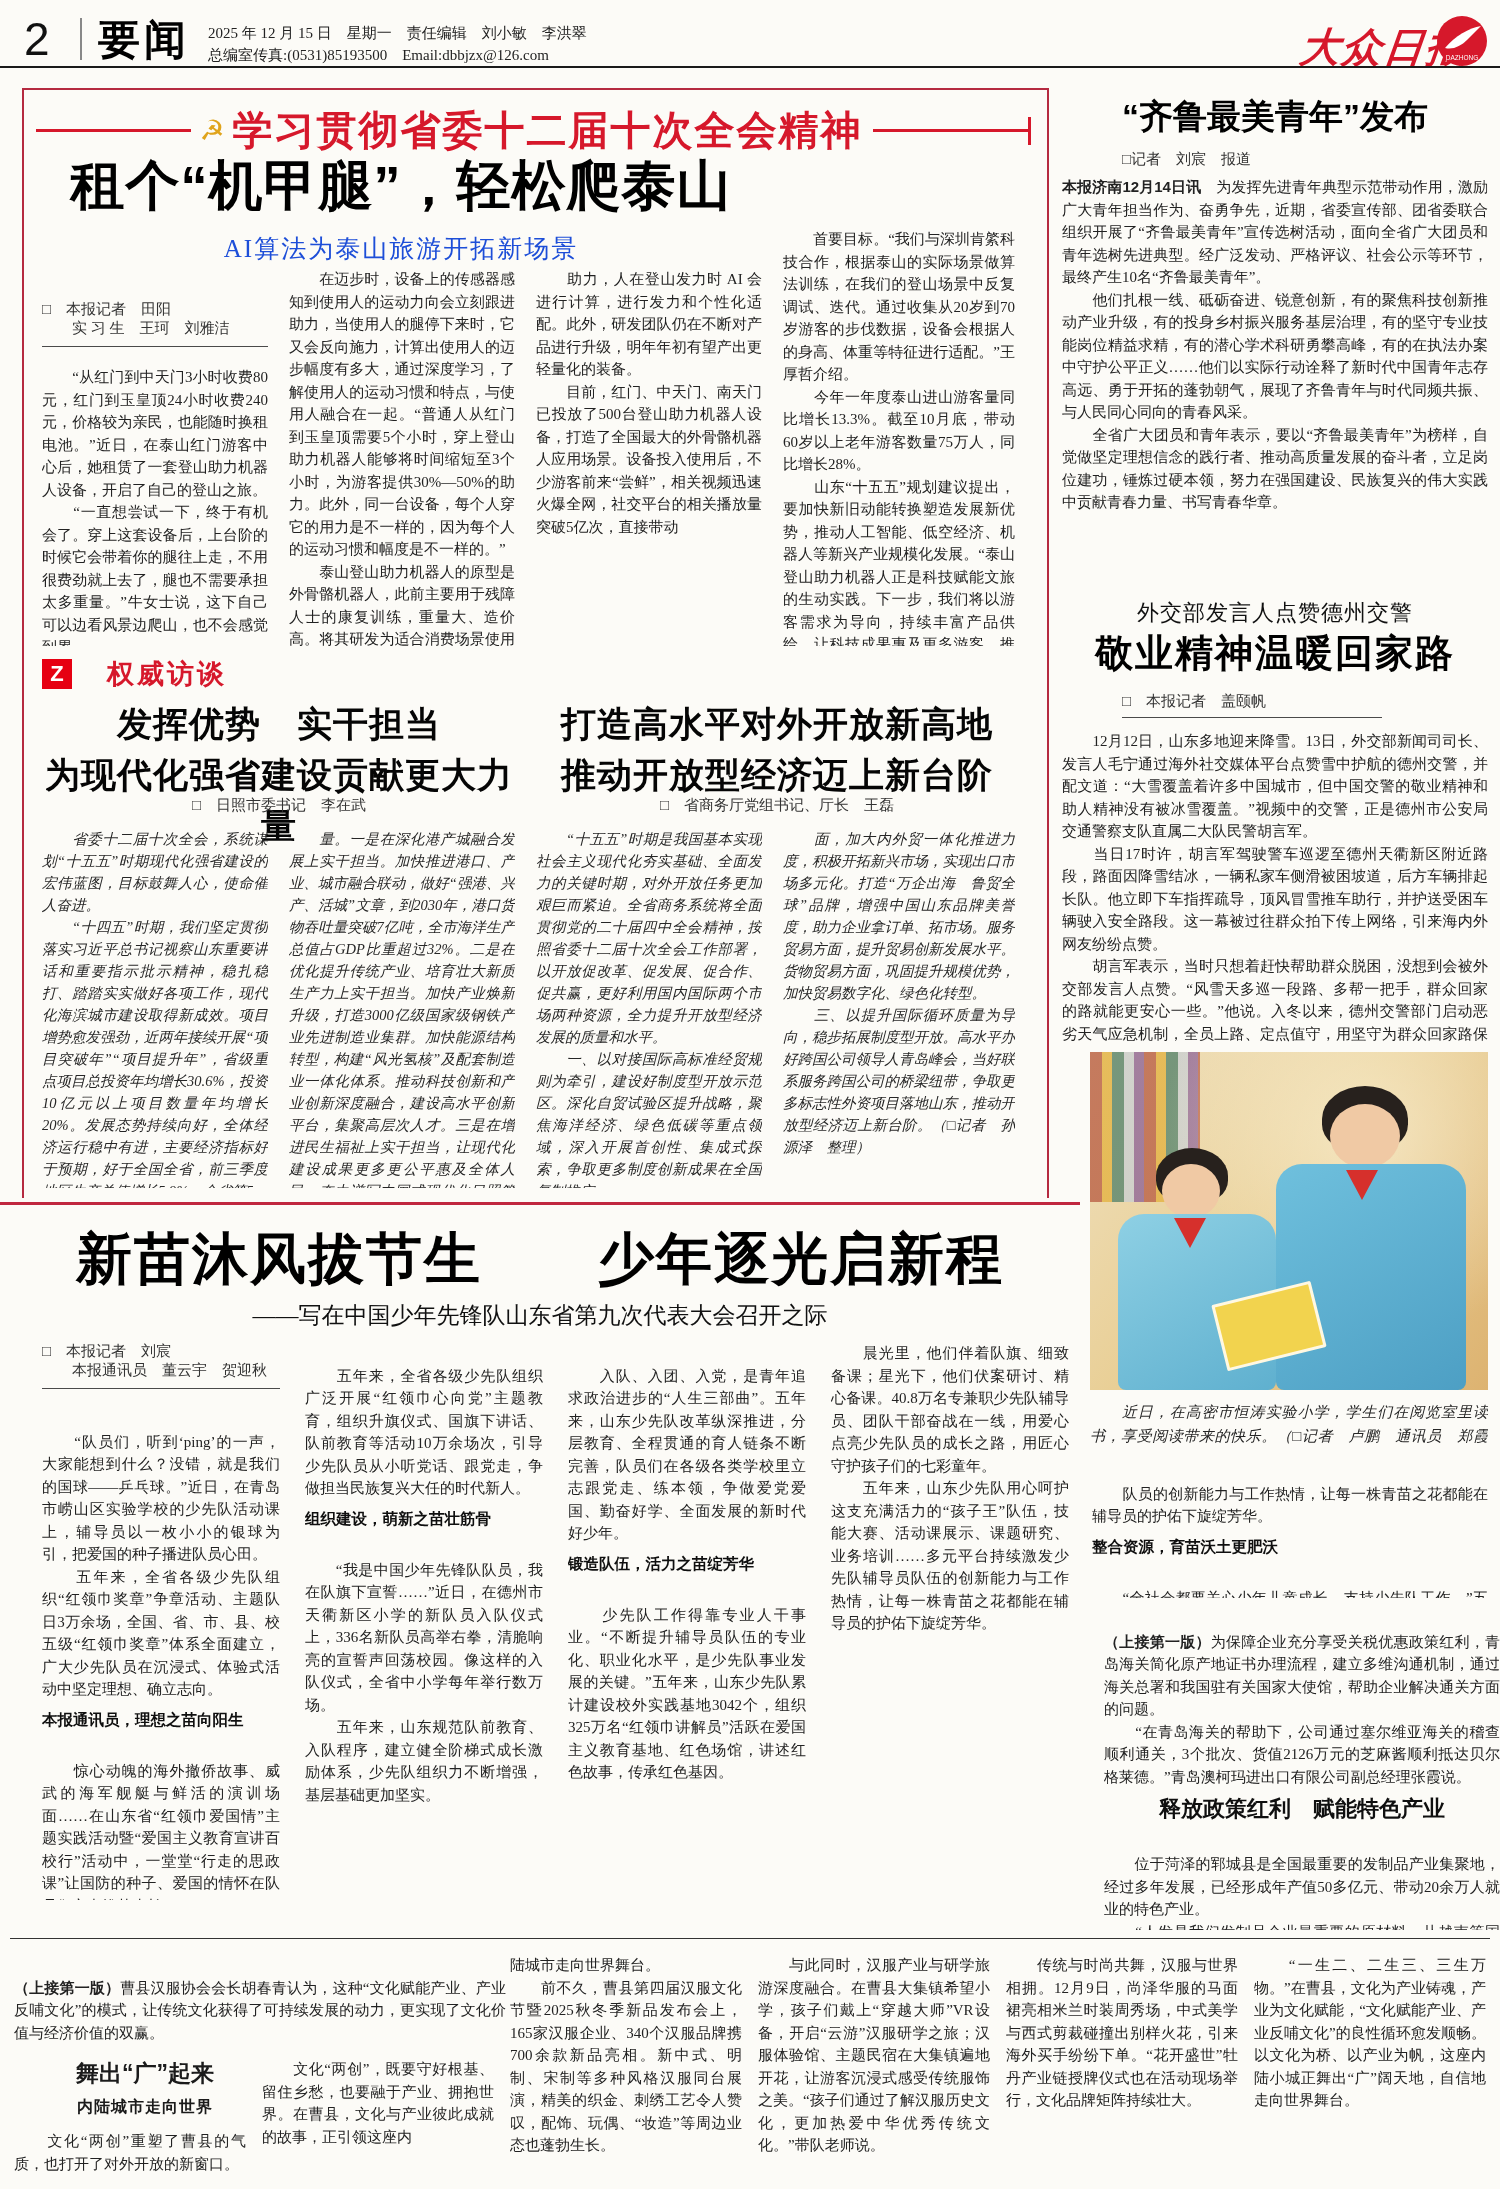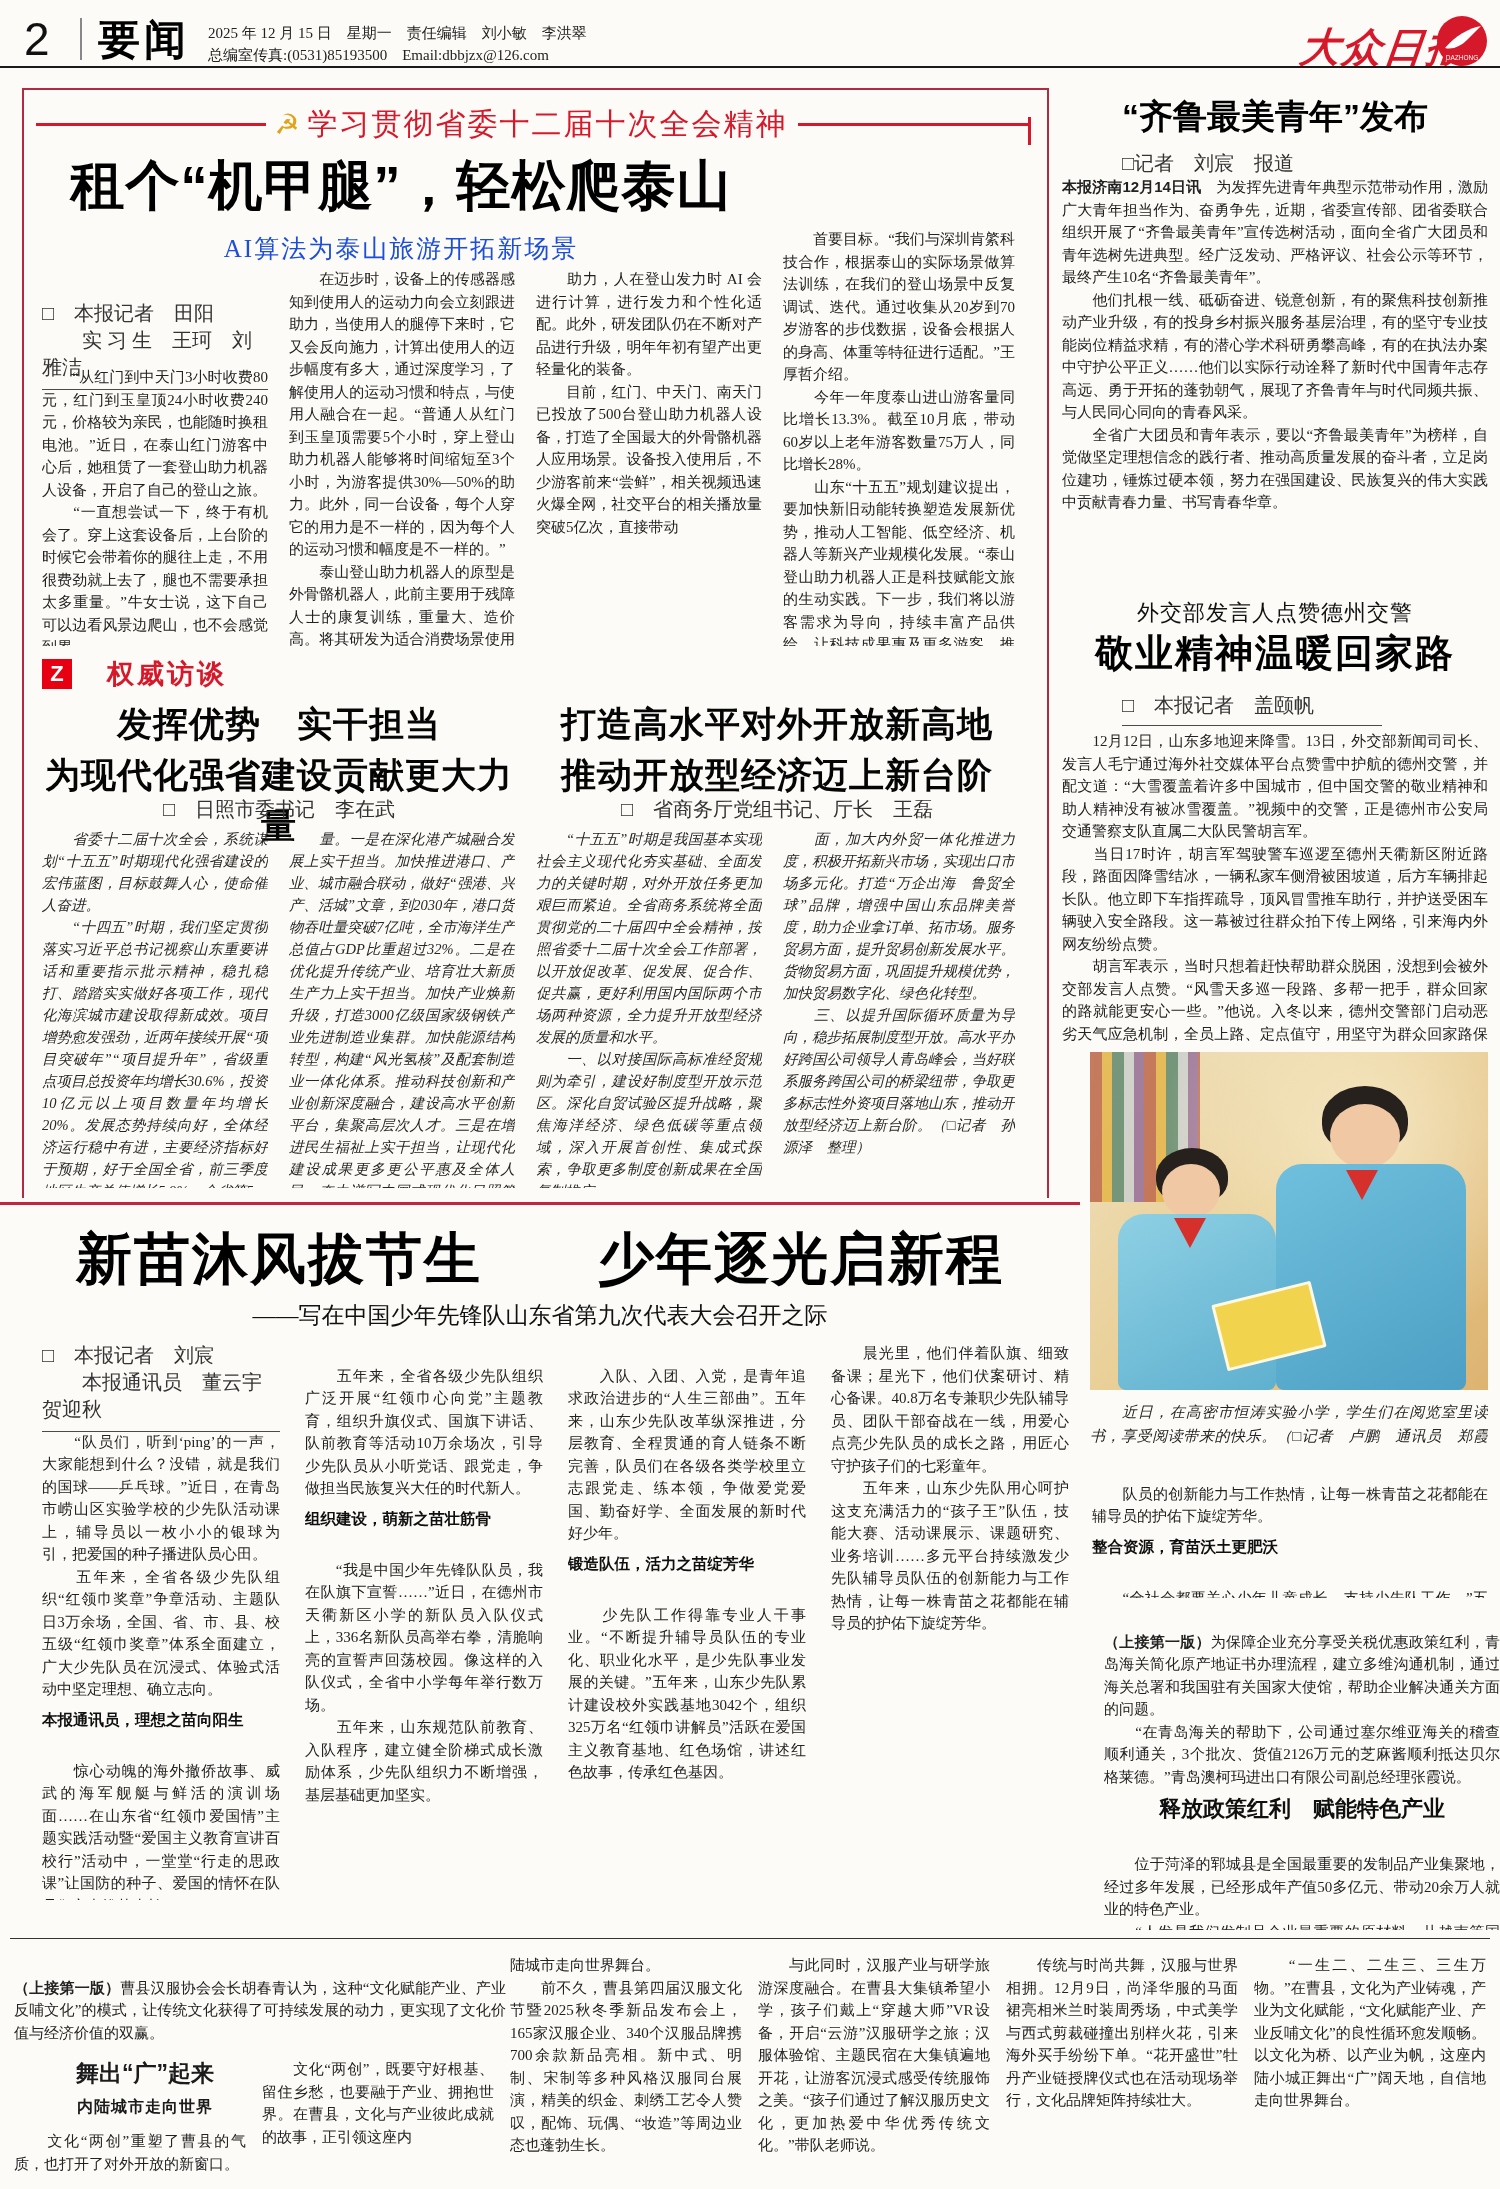--- a/index.html
+++ b/index.html
@@ -8,21 +8,21 @@
         font-family:"Liberation Serif","DejaVu Serif",serif;color:#1b1b1b;overflow:hidden;}
   .abs{position:absolute;}
   .sans{font-family:"Liberation Sans","DejaVu Sans",sans-serif;}
   .bodytext{font-size:15px;line-height:22.5px;text-align:justify;white-space:pre-line;
             overflow:hidden;color:#222;}
   .kai{font-style:italic;color:#262626;}
   .center{text-align:center;}
   .red{color:#d6182b;}
   .rule{background:#1a1a1a;}
   .redline{background:#c0273f;}
-  .byline{font-size:20px;color:#333;}
+  .byline{font-size:15px;color:#333;}
   .crosshead{font-family:"Liberation Sans","DejaVu Sans",sans-serif;font-weight:700;
              font-size:15.5px;margin:8px 0 6px 0;color:#0f0f0f;font-style:normal;}
   .box-border{border:2px solid #b52a40;border-bottom:none;}
   .lead-headline{font-family:"Liberation Sans","DejaVu Sans",sans-serif;font-weight:900;
                  font-size:54px;letter-spacing:1px;color:#000;}
   .int-headline{font-weight:700;font-size:35px;color:#050505;letter-spacing:1px;line-height:1.45;}
   .rail-h1{font-family:"Liberation Sans","DejaVu Sans",sans-serif;font-weight:800;font-size:34px;color:#000;}
   .rail-h2{font-family:"Liberation Sans","DejaVu Sans",sans-serif;font-weight:900;font-size:38px;letter-spacing:2px;color:#000;}
   .feature-headline{font-family:"Liberation Sans","DejaVu Sans",sans-serif;font-weight:900;font-size:56px;letter-spacing:2px;color:#000;}
   .u-line{border-bottom:1px solid #4a4a4a;}
@@ -56,21 +56,21 @@
       <text x="25" y="44" text-anchor="middle" font-size="6.5" fill="#fff" font-family="sans-serif">DAZHONG</text>
     </svg>
   </div>
   <div class="abs rule" style="left:0;top:66px;width:1500px;height:2px;"></div>
 
   <div class="abs box-border" style="left:22px;top:88px;width:1023px;height:1108px;"></div>
 
   <div class="abs" style="left:36px;top:103px;width:995px;display:flex;align-items:center;">
     <div style="flex:1;height:3px;background:#d6182b;"></div>
     <div style="font-size:28px;color:#e0a41c;margin:0 8px;">☭</div>
-    <div class="sans red" style="font-size:30px;font-weight:400;letter-spacing:2px;">学习贯彻省委十二届十次全会精神</div>
+    <div class="sans red" style="font-size:40px;font-weight:700;letter-spacing:2px;">学习贯彻省委十二届十次全会精神</div>
     <div style="flex:1;height:3px;background:#d6182b;margin-left:10px;"></div>
     <div style="width:3px;height:28px;background:#d6182b;align-self:flex-start;margin-top:14px;"></div>
   </div>
 
   <div class="abs lead-headline center" style="left:40px;top:150px;width:722px;">租个“机甲腿”，轻松爬泰山</div>
   <div class="abs center" style="left:40px;top:232px;width:722px;font-size:25px;color:#1d4ed8;letter-spacing:2px;">AI算法为泰山旅游开拓新场景</div>
 
   <div class="abs byline u-line" style="left:42px;top:300px;width:226px;padding-bottom:8px;">
     <div>□　本报记者　田阳</div>
     <div>　　实 习 生　王珂　刘雅洁</div>

